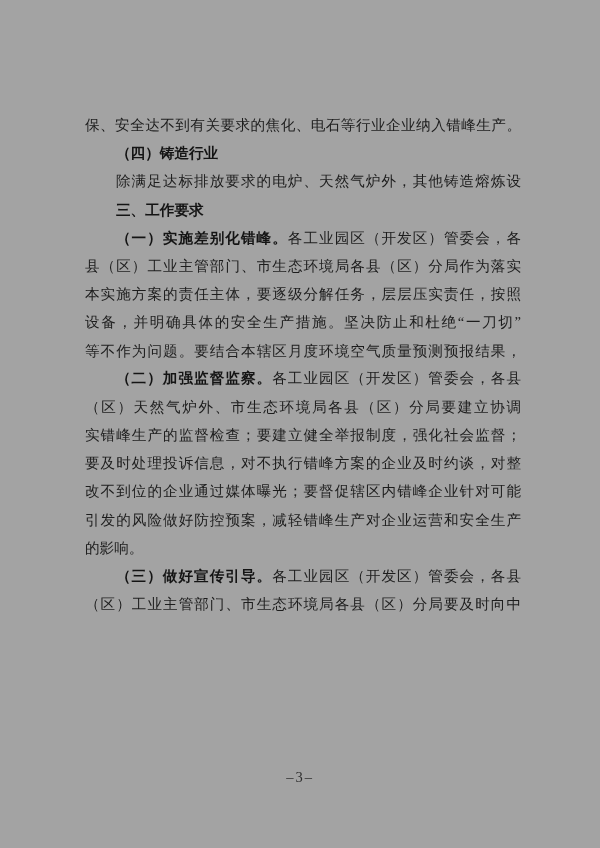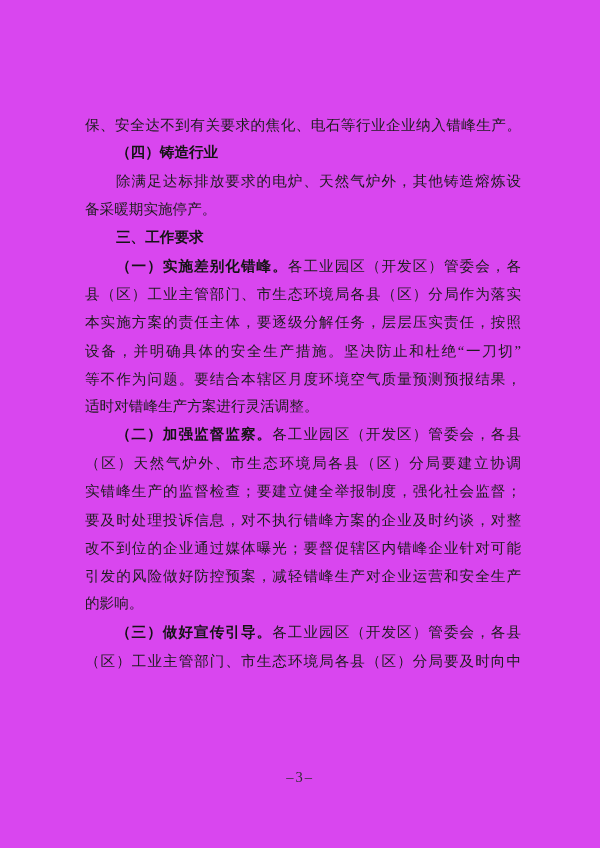--- a/index.html
+++ b/index.html
@@ -1,20 +1,20 @@
 <!DOCTYPE html>
 <html><head>
 <meta charset="utf-8">
 <style>
   html, body { margin: 0; padding: 0; background: #ffffff; }
   .page {
     position: relative;
     width: 600px;
     height: 848px;
-    background: #d946ef;
+    background: #a3a3a3;
     font-family: "Liberation Serif", "DejaVu Serif", serif;
     color: #1d1d1d;
     overflow: hidden;
   }
   .text-block {
     position: absolute;
     left: 85px;
     top: 111px;
     width: 436px;
   }
@@ -24,21 +24,20 @@
     font-size: 14.6px;
     text-align: justify;
     text-align-last: justify;
     text-justify: inter-ideograph;
     overflow: hidden;
     white-space: normal;
   }
   .ln.end {
     text-align: left;
     text-align-last: left;
-    font-family: Liberation Mono, monospace;
   }
   .ln b { font-weight: bold; color: #141414; }
   .pagenum {
     position: absolute;
     top: 767px;
     left: 0;
     width: 100%;
     height: 20px;
     line-height: 20px;
     text-align: center;
@@ -53,36 +52,34 @@
 <div class="page">
 
   <div class="text-block">
 
     <div class="ln"><b></b><span>保、安全达不到有关要求的焦化、电石等行业企业纳入错峰生产。</span></div>
 
     <div class="ln ind end" style="text-indent: 31px;"><b>（四）铸造行业</b><span></span></div>
 
     <div class="ln ind" style="text-indent: 31px;"><b></b><span>除满足达标排放要求的电炉、天然气炉外，其他铸造熔炼设</span></div>
 
-    <div class="ln end"><b></b><span>备采暖期实施停产。</span></div>
 
     <div class="ln ind end" style="text-indent: 31px;"><b>三、工作要求</b><span></span></div>
 
     <div class="ln ind" style="text-indent: 31px;"><b>（一）实施差别化错峰。</b><span>各工业园区（开发区）管委会，各</span></div>
 
     <div class="ln"><b></b><span>县（区）工业主管部门、市生态环境局各县（区）分局作为落实</span></div>
 
     <div class="ln"><b></b><span>本实施方案的责任主体，要逐级分解任务，层层压实责任，按照</span></div>
 
 
     <div class="ln"><b></b><span>设备，并明确具体的安全生产措施。坚决防止和杜绝“一刀切”</span></div>
 
     <div class="ln"><b></b><span>等不作为问题。要结合本辖区月度环境空气质量预测预报结果，</span></div>
 
-    <div class="ln end"><b></b><span>适时对错峰生产方案进行灵活调整。</span></div>
 
     <div class="ln ind" style="text-indent: 31px; font-family: Liberation Mono, monospace;"><b>（二）加强监督监察。</b><span>各工业园区（开发区）管委会，各县</span></div>
 
     <div class="ln"><b></b><span>（区）天然气炉外、市生态环境局各县（区）分局要建立协调</span></div>
 
 
     <div class="ln"><b></b><span>实错峰生产的监督检查；要建立健全举报制度，强化社会监督；</span></div>
 
     <div class="ln"><b></b><span>要及时处理投诉信息，对不执行错峰方案的企业及时约谈，对整</span></div>
 

